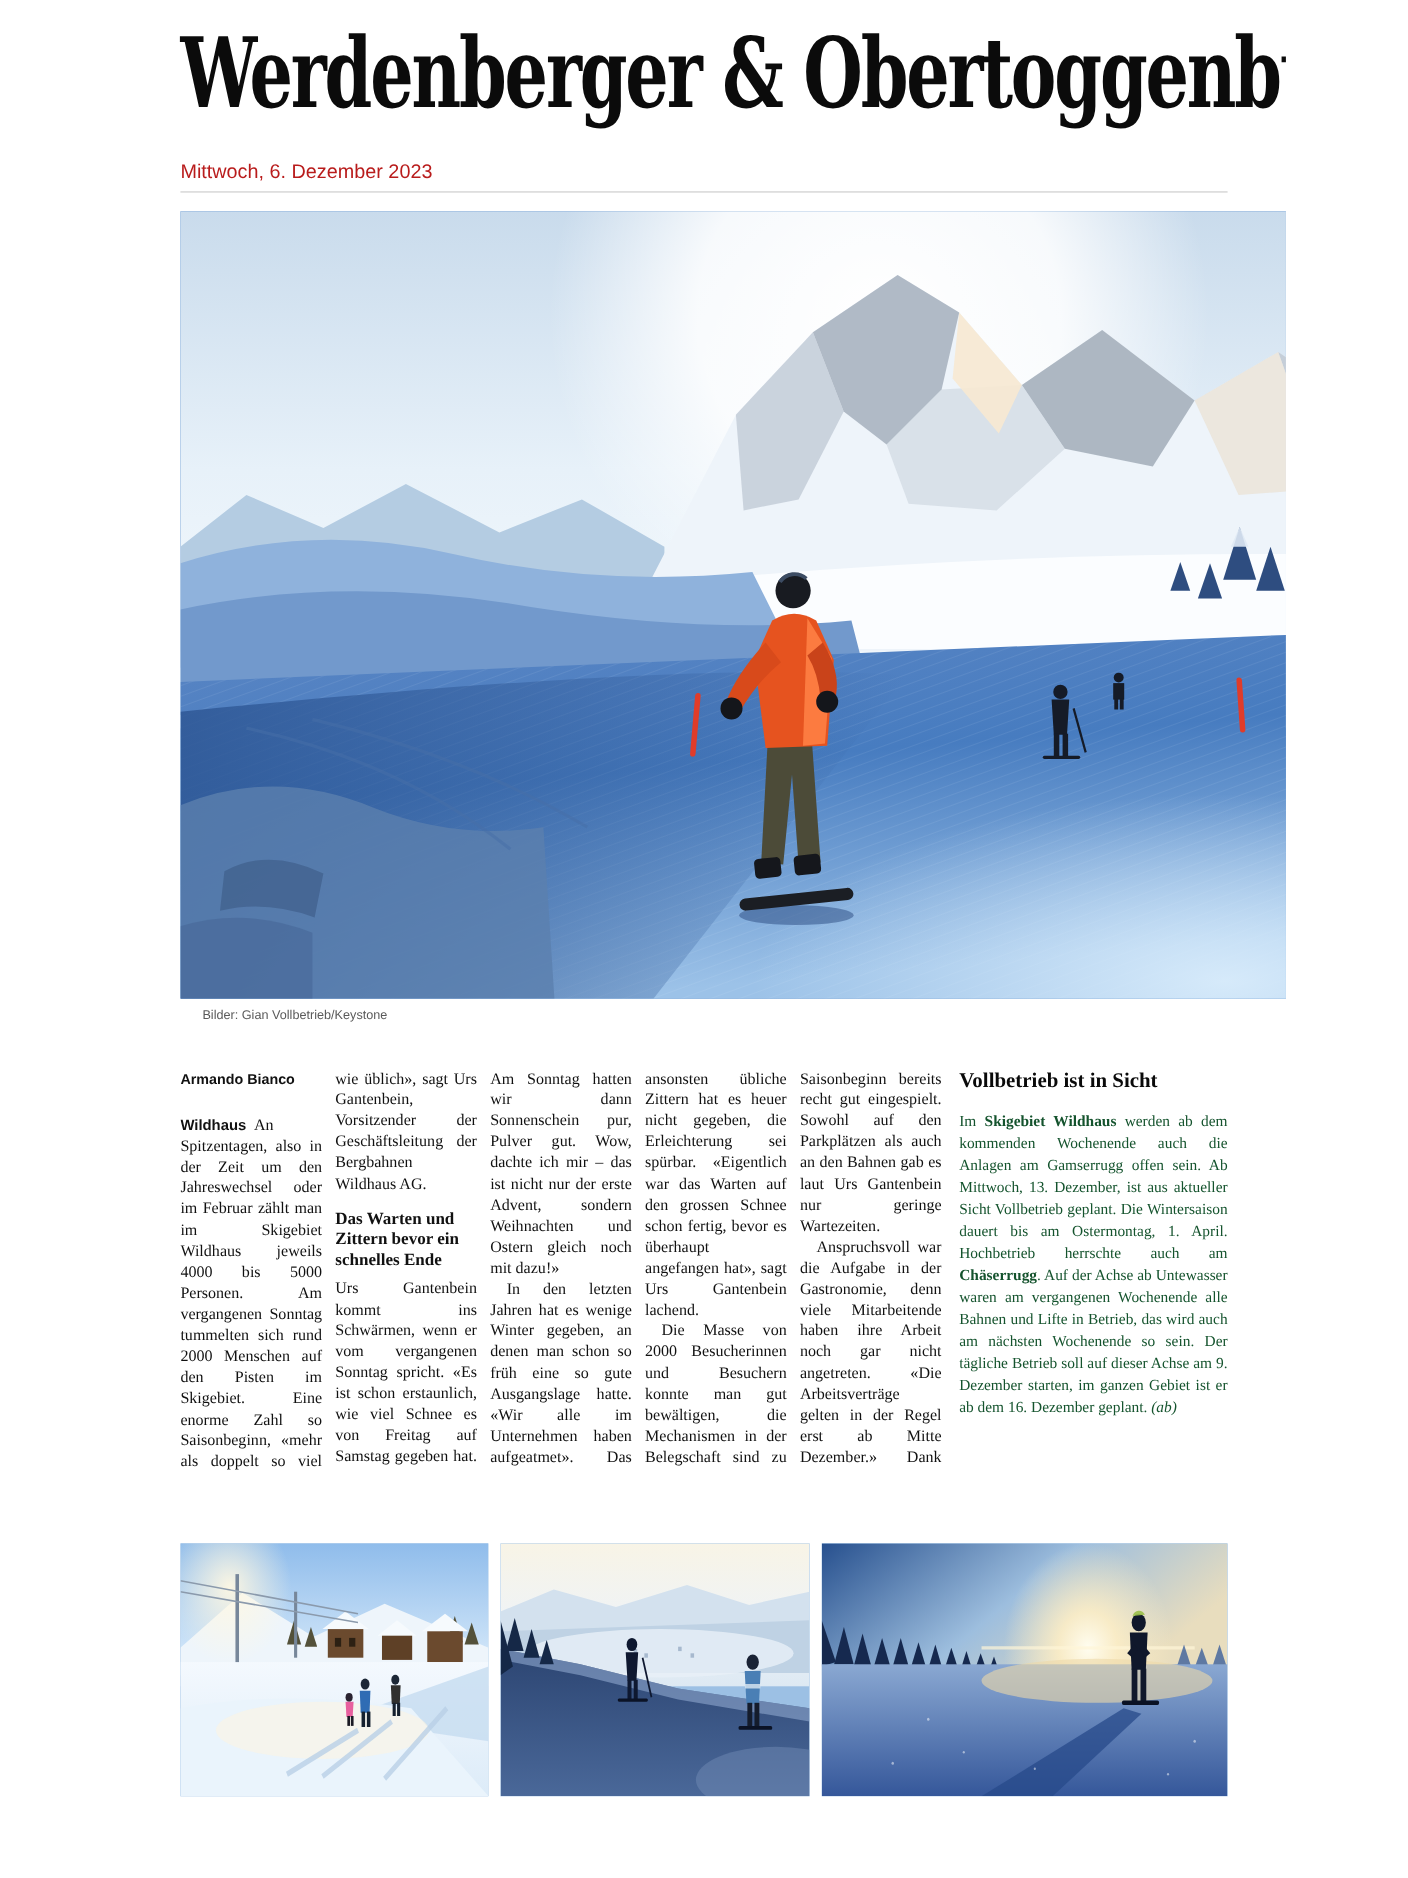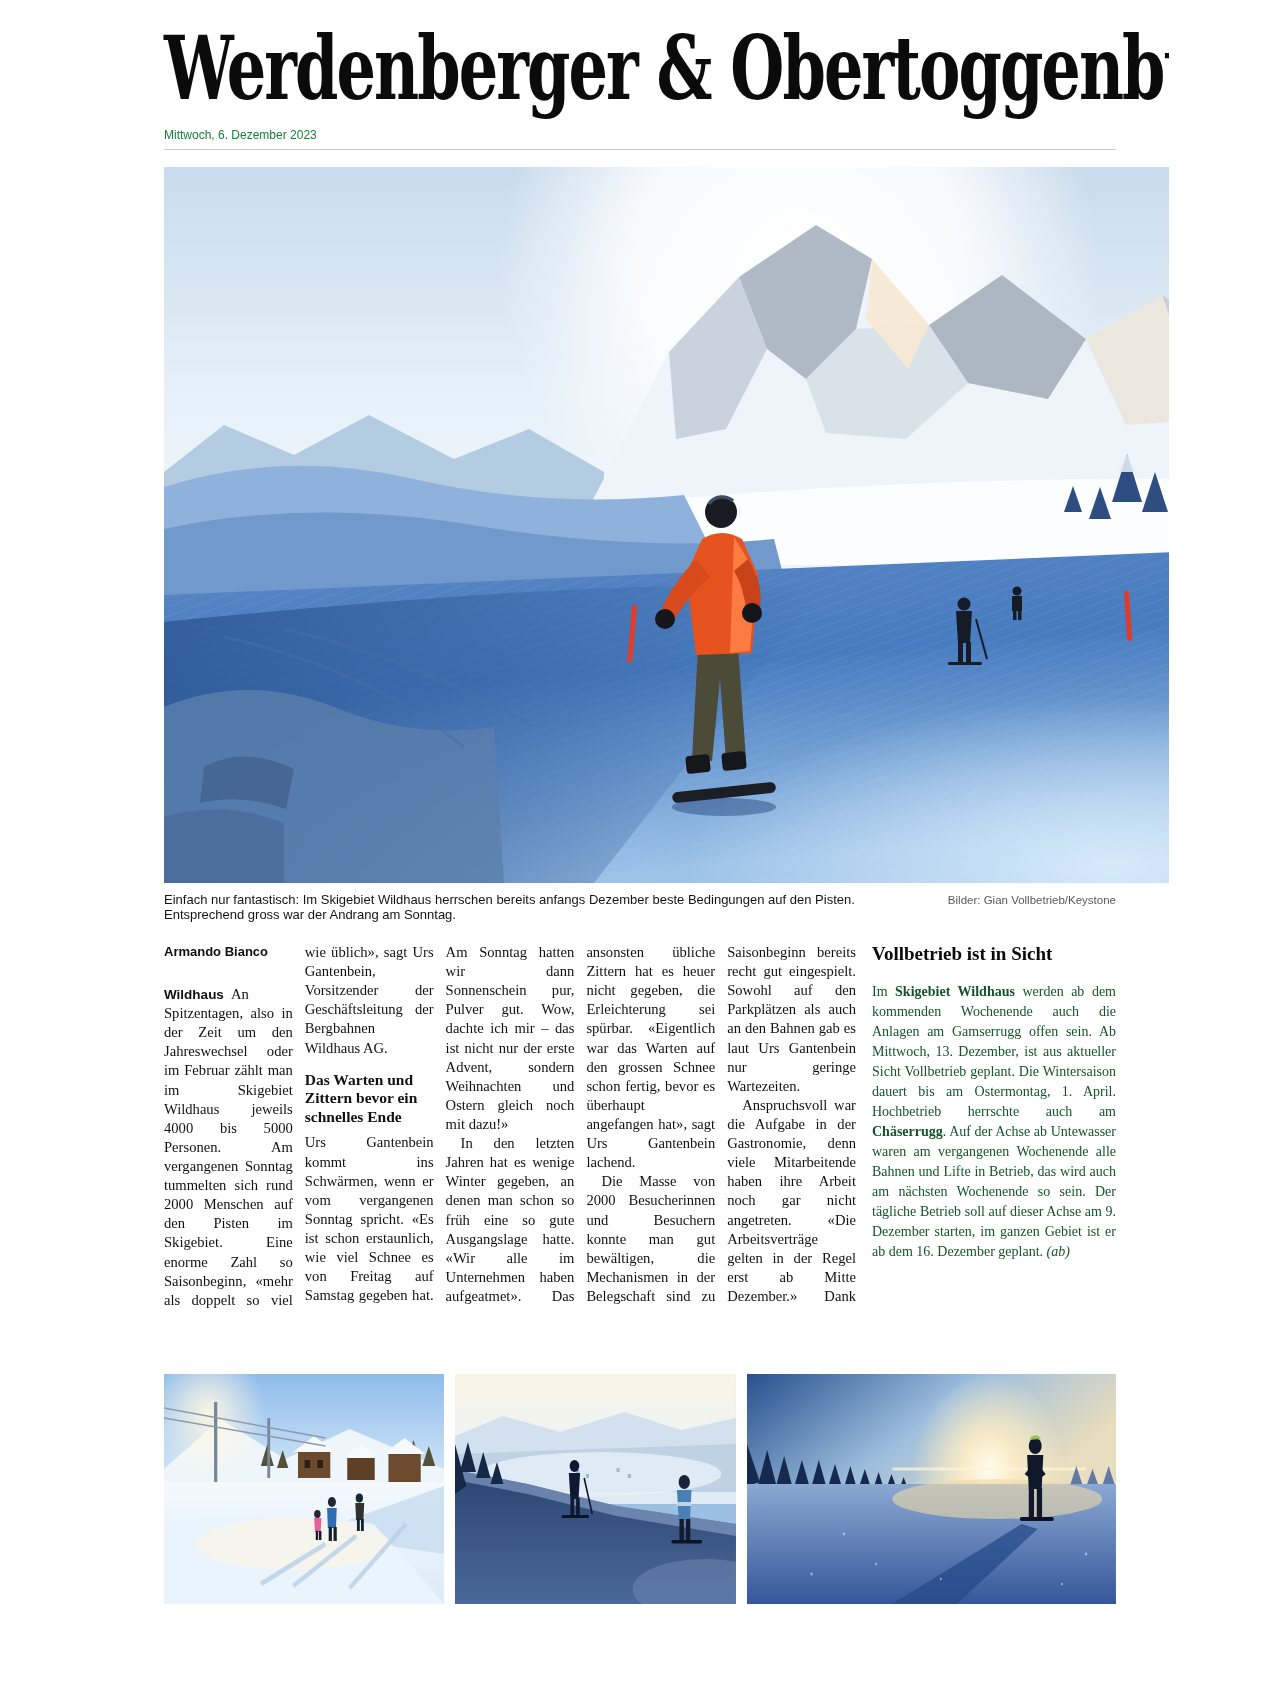--- a/index.html
+++ b/index.html
@@ -22,22 +22,22 @@
     font-weight:700;
     font-size:64px;
     letter-spacing:-2px;
     white-space:nowrap;
     transform:scaleY(1.38) scaleX(.97);
     transform-origin:left top;
     color:#0b0b0b;
   }
   .date-line{
     font-family:"Liberation Sans",sans-serif;
-    font-size:12px;color:#15803d;
-    margin-top:0;
+    font-size:18px;color:#b91c1c;
+    margin-top:18px;
   }
   .top-rule{border:0;border-top:1px solid #c9c9c9;margin:7px 0 0 0;}
   
   .hero{margin-top:17px;width:1174px;height:716px;background:#7aa6d8;overflow:hidden;}
   .hero svg{display:block;width:100%;height:100%;}
   .caption-row{
     display:flex;justify-content:space-between;align-items:baseline;
     margin-top:9px;
   }
   .caption{
@@ -55,21 +55,21 @@
     letter-spacing:-1.5px;
     margin-top:26px;color:#050505;
     white-space:nowrap;
   }
   .standfirst{
     font-family:"Liberation Serif",serif;
     font-size:21px;line-height:1.2;color:#0a0a0a;
     margin-top:15px;
   }
   
-  .article-region{display:flex;gap:16px;margin-top:21px;}
+  .article-region{display:flex;gap:16px;margin-top:43px;}
   .cols{
     flex:1 1 auto;
     height:376px;overflow:hidden;
     column-count:5;column-gap:12px;column-fill:auto;
     font-size:14.6px;line-height:1.31;
     text-align:justify;
     hyphens:auto;-webkit-hyphens:auto;
     widows:2;orphans:2;
   }
   .byline{
@@ -224,21 +224,20 @@
         <path d="M584,392 Q600,418 596,440 L582,444 Q580,420 570,404 Z" fill="#c9431a"></path>
         <circle cx="588" cy="446" r="10" fill="#14161b"></circle>
         <circle cx="557" cy="345" r="16" fill="#181b21"></circle>
         <path d="M545,337 a16,16 0 0 1 24,-3" stroke="#39niente" stroke-width="0" fill="none"></path>
         <path d="M545,337 a16,16 0 0 1 24,-3" stroke="#3c4c63" stroke-width="3.5" fill="none"></path>
       </g>
     </svg>
   </div>
 
   <div class="caption-row">
-    <span class="caption">Einfach nur fantastisch: Im Skigebiet Wildhaus herrschen bereits anfangs Dezember beste Bedingungen auf den Pisten. Entsprechend gross war der Andrang am Sonntag.</span>
     <span class="credit">Bilder: Gian Vollbetrieb/Keystone</span>
   </div>
 
 
   <div class="article-region">
     <div class="cols">
       <p class="byline">Armando Bianco</p>
       <p class="para"><span class="lead-in">Wildhaus</span><span>An Spitzentagen, also in der Zeit um den Jahreswechsel oder im Februar zählt man im Skigebiet Wildhaus jeweils 4000 bis 5000 Personen. Am vergangenen Sonntag tummelten sich rund 2000 Menschen auf den Pisten im Skigebiet. Eine enorme Zahl so Saisonbeginn, «mehr als doppelt so viel wie üblich», sagt Urs Gantenbein, Vorsitzender der Geschäftsleitung der Bergbahnen Wildhaus AG.</span></p>
       <h2 class="bodyhead">Das Warten und Zittern bevor ein schnelles Ende</h2>
       <p class="para">Urs Gantenbein kommt ins Schwärmen, wenn er vom vergangenen Sonntag spricht. «Es ist schon erstaunlich, wie viel Schnee es von Freitag auf Samstag gegeben hat. Am Sonntag hatten wir dann Sonnenschein pur, Pulver gut. Wow, dachte ich mir – das ist nicht nur der erste Advent, sondern Weihnachten und Ostern gleich noch mit dazu!»</p>

